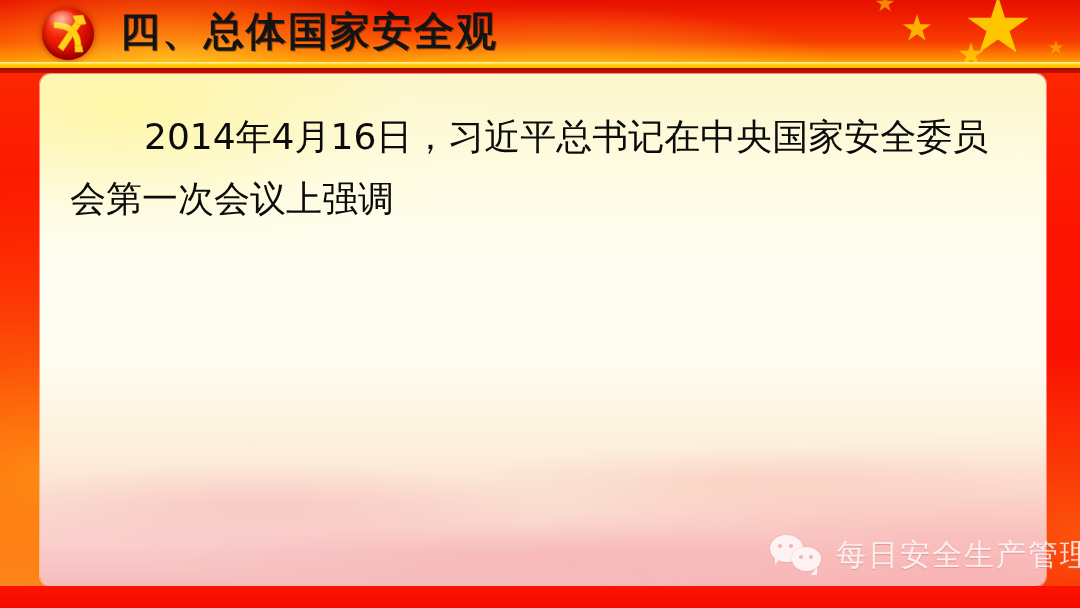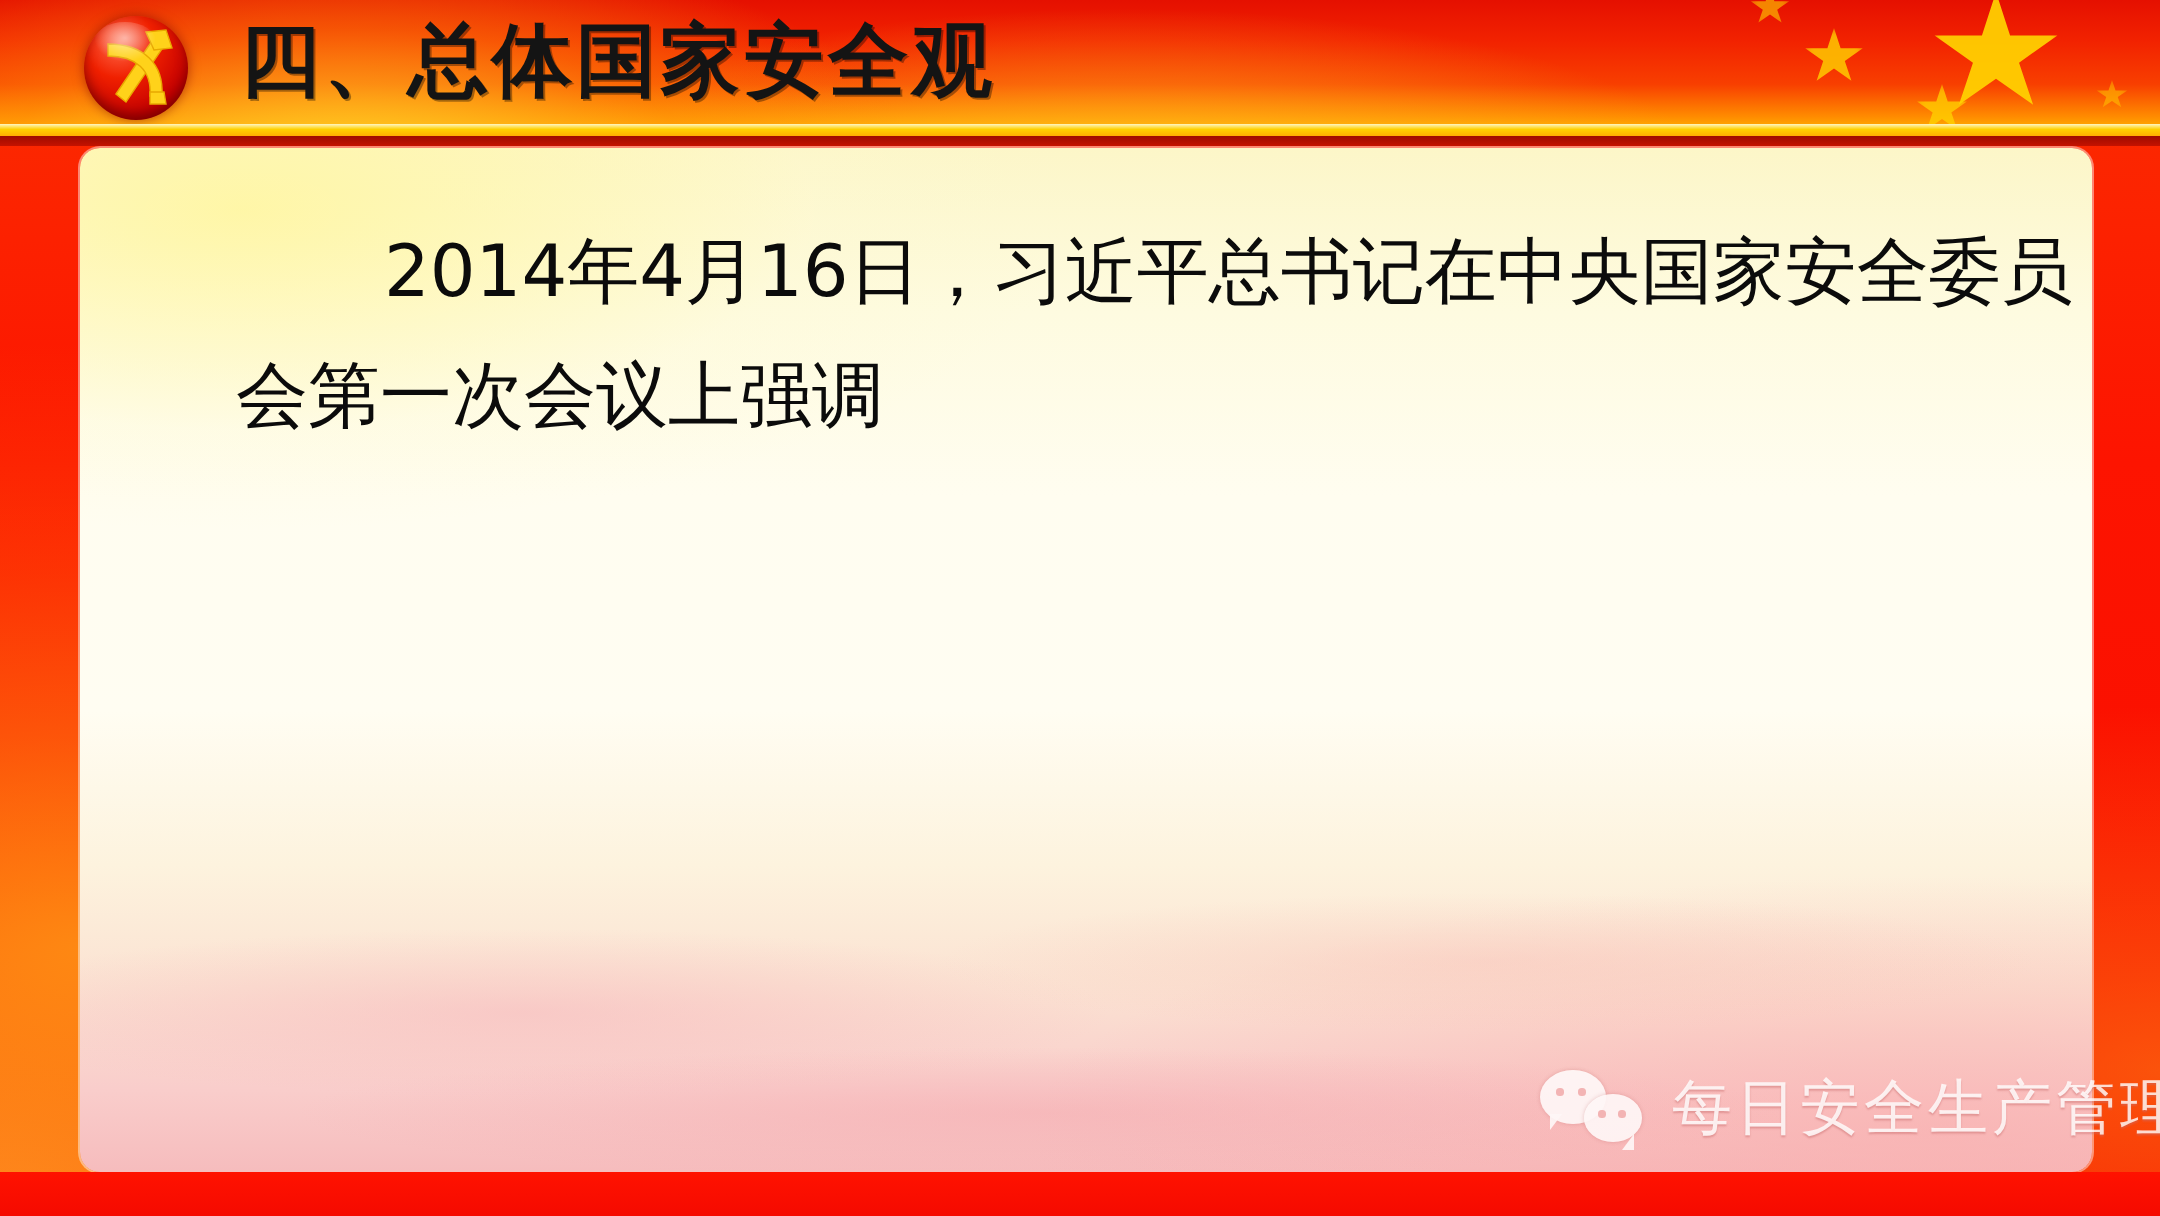--- a/index.html
+++ b/index.html
@@ -117,21 +117,21 @@
   }
   .panel-clouds {
     position: absolute; left: 0; right: 0; bottom: 0; height: 210px;
     background:
       radial-gradient(ellipse 420px 60px at 22% 62%, rgba(247,185,190,.55) 0%, rgba(255,255,255,0) 70%),
       radial-gradient(ellipse 380px 48px at 70% 50%, rgba(248,195,185,.45) 0%, rgba(255,255,255,0) 72%),
       radial-gradient(ellipse 500px 44px at 48% 86%, rgba(245,170,175,.5) 0%, rgba(255,255,255,0) 75%);
     pointer-events: none;
   }
 
-  .para { position: relative; margin-left: 48px; }
+  .para { position: relative; }
 
   .intro {
     position: absolute;
     left: 30px; top: 32px;
     width: 945px;
     font-size: 36px;
     line-height: 62px;
     color: #0b0b0b;
     text-indent: 74px;
     letter-spacing: 0px;

